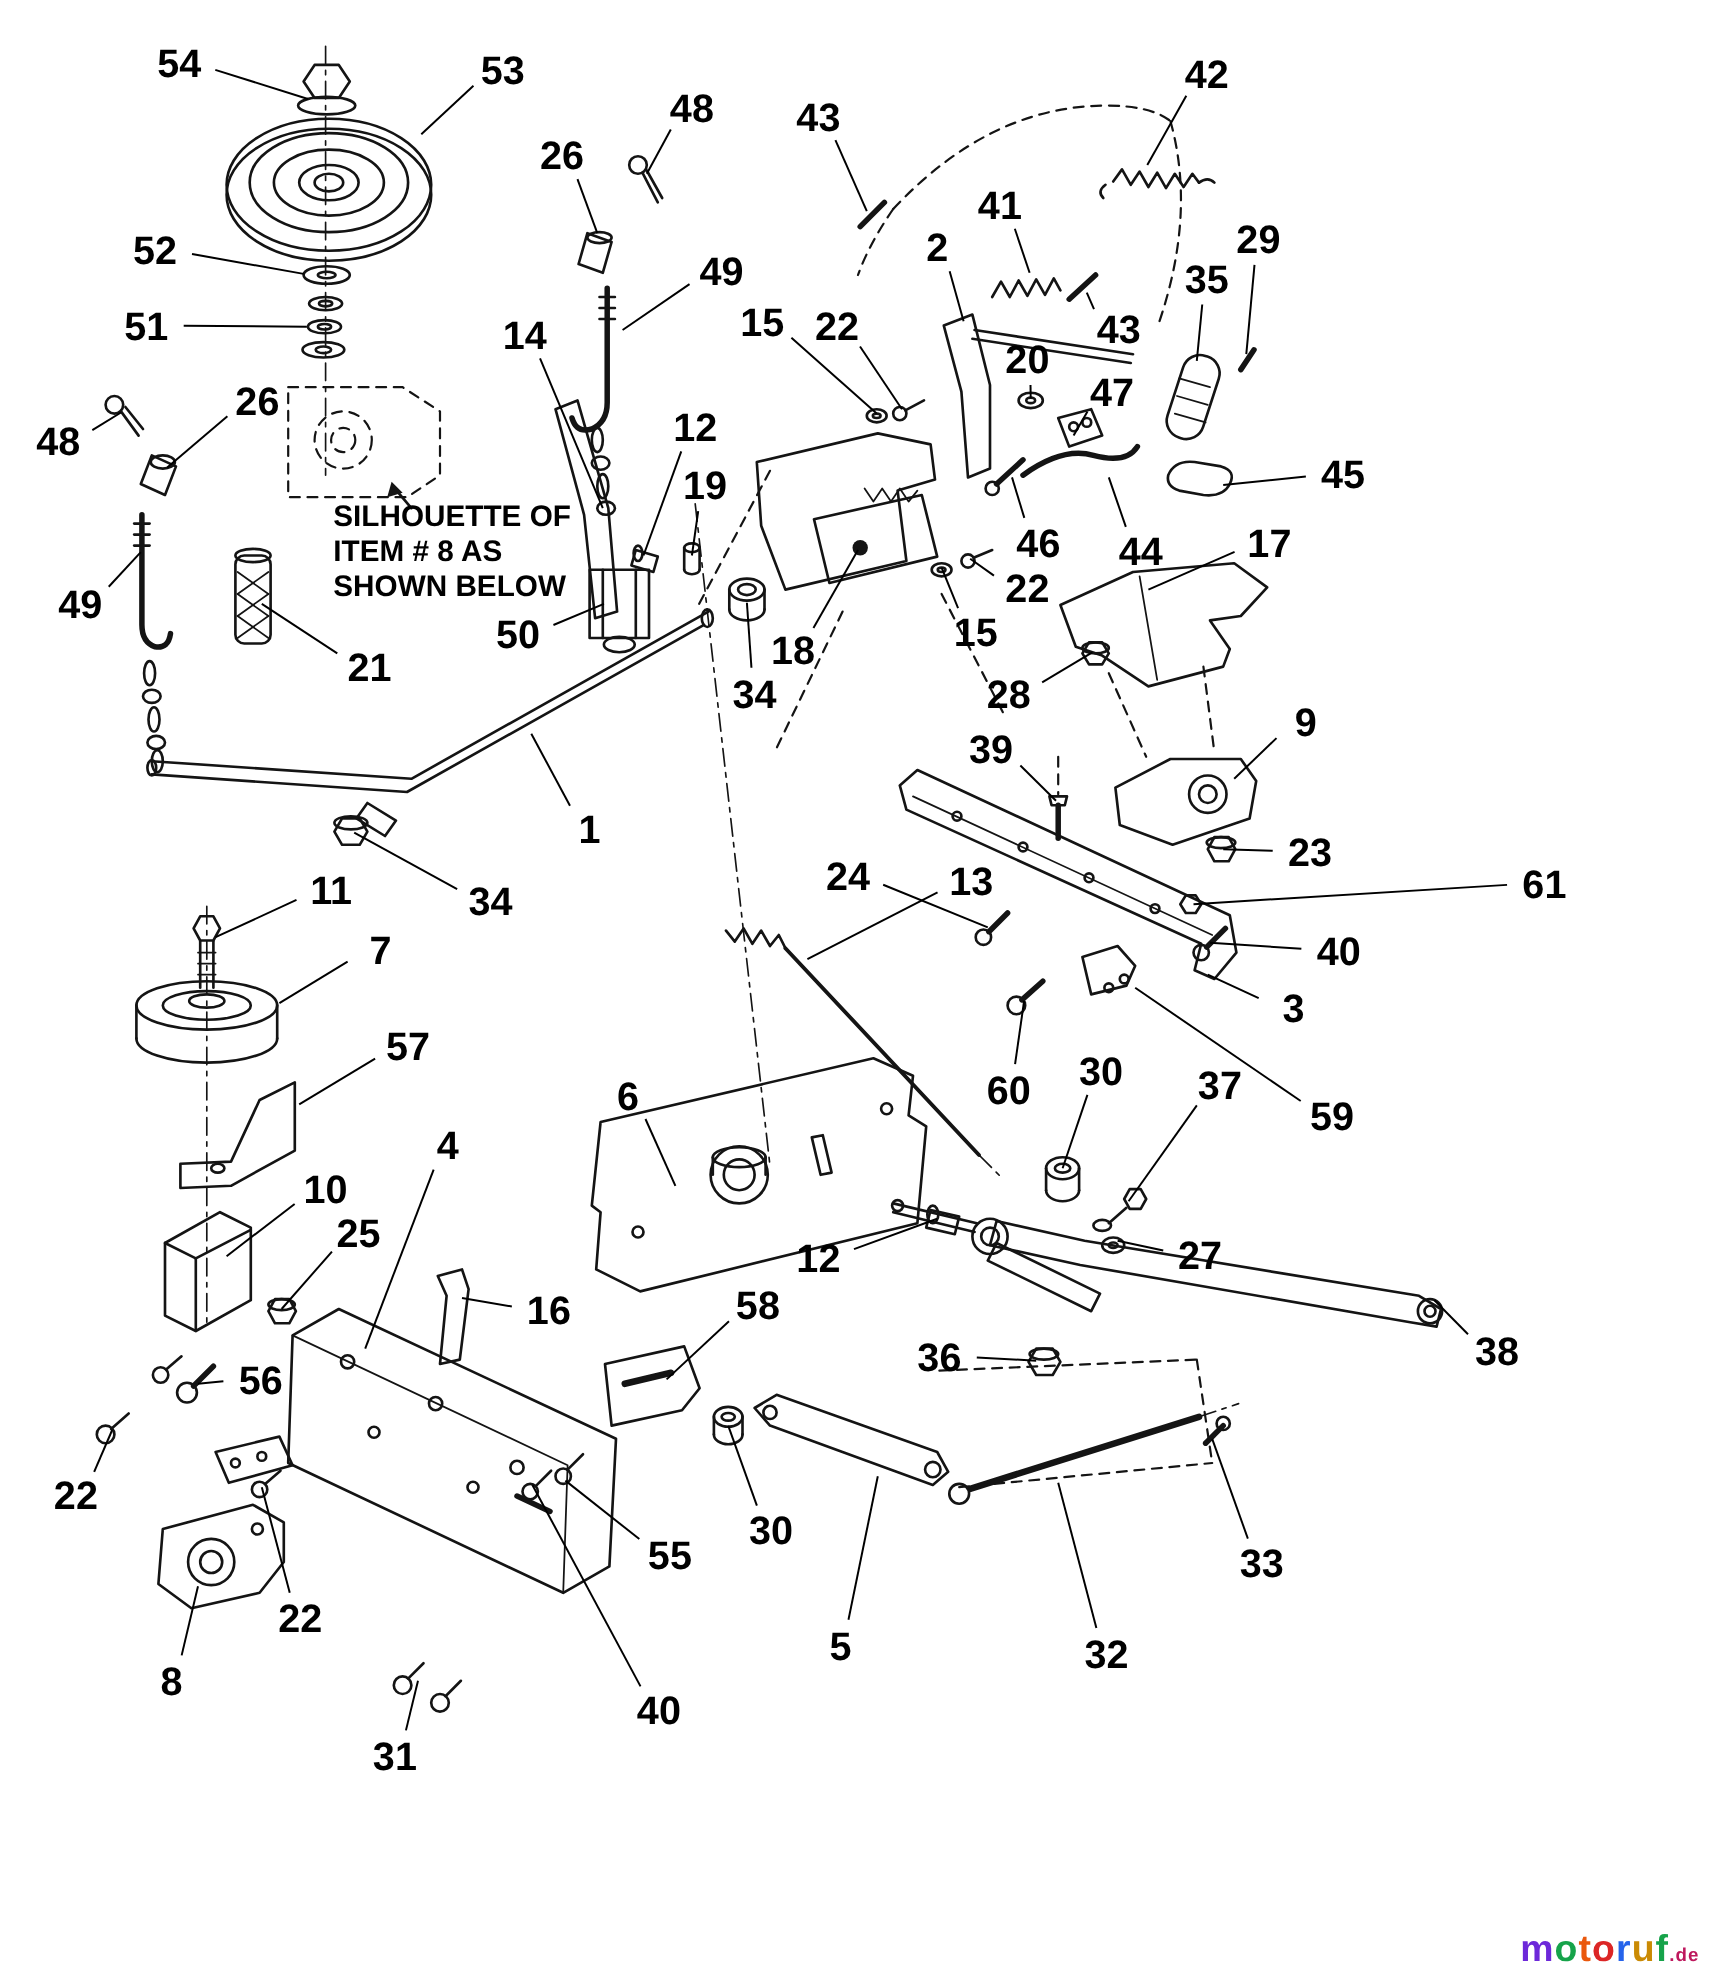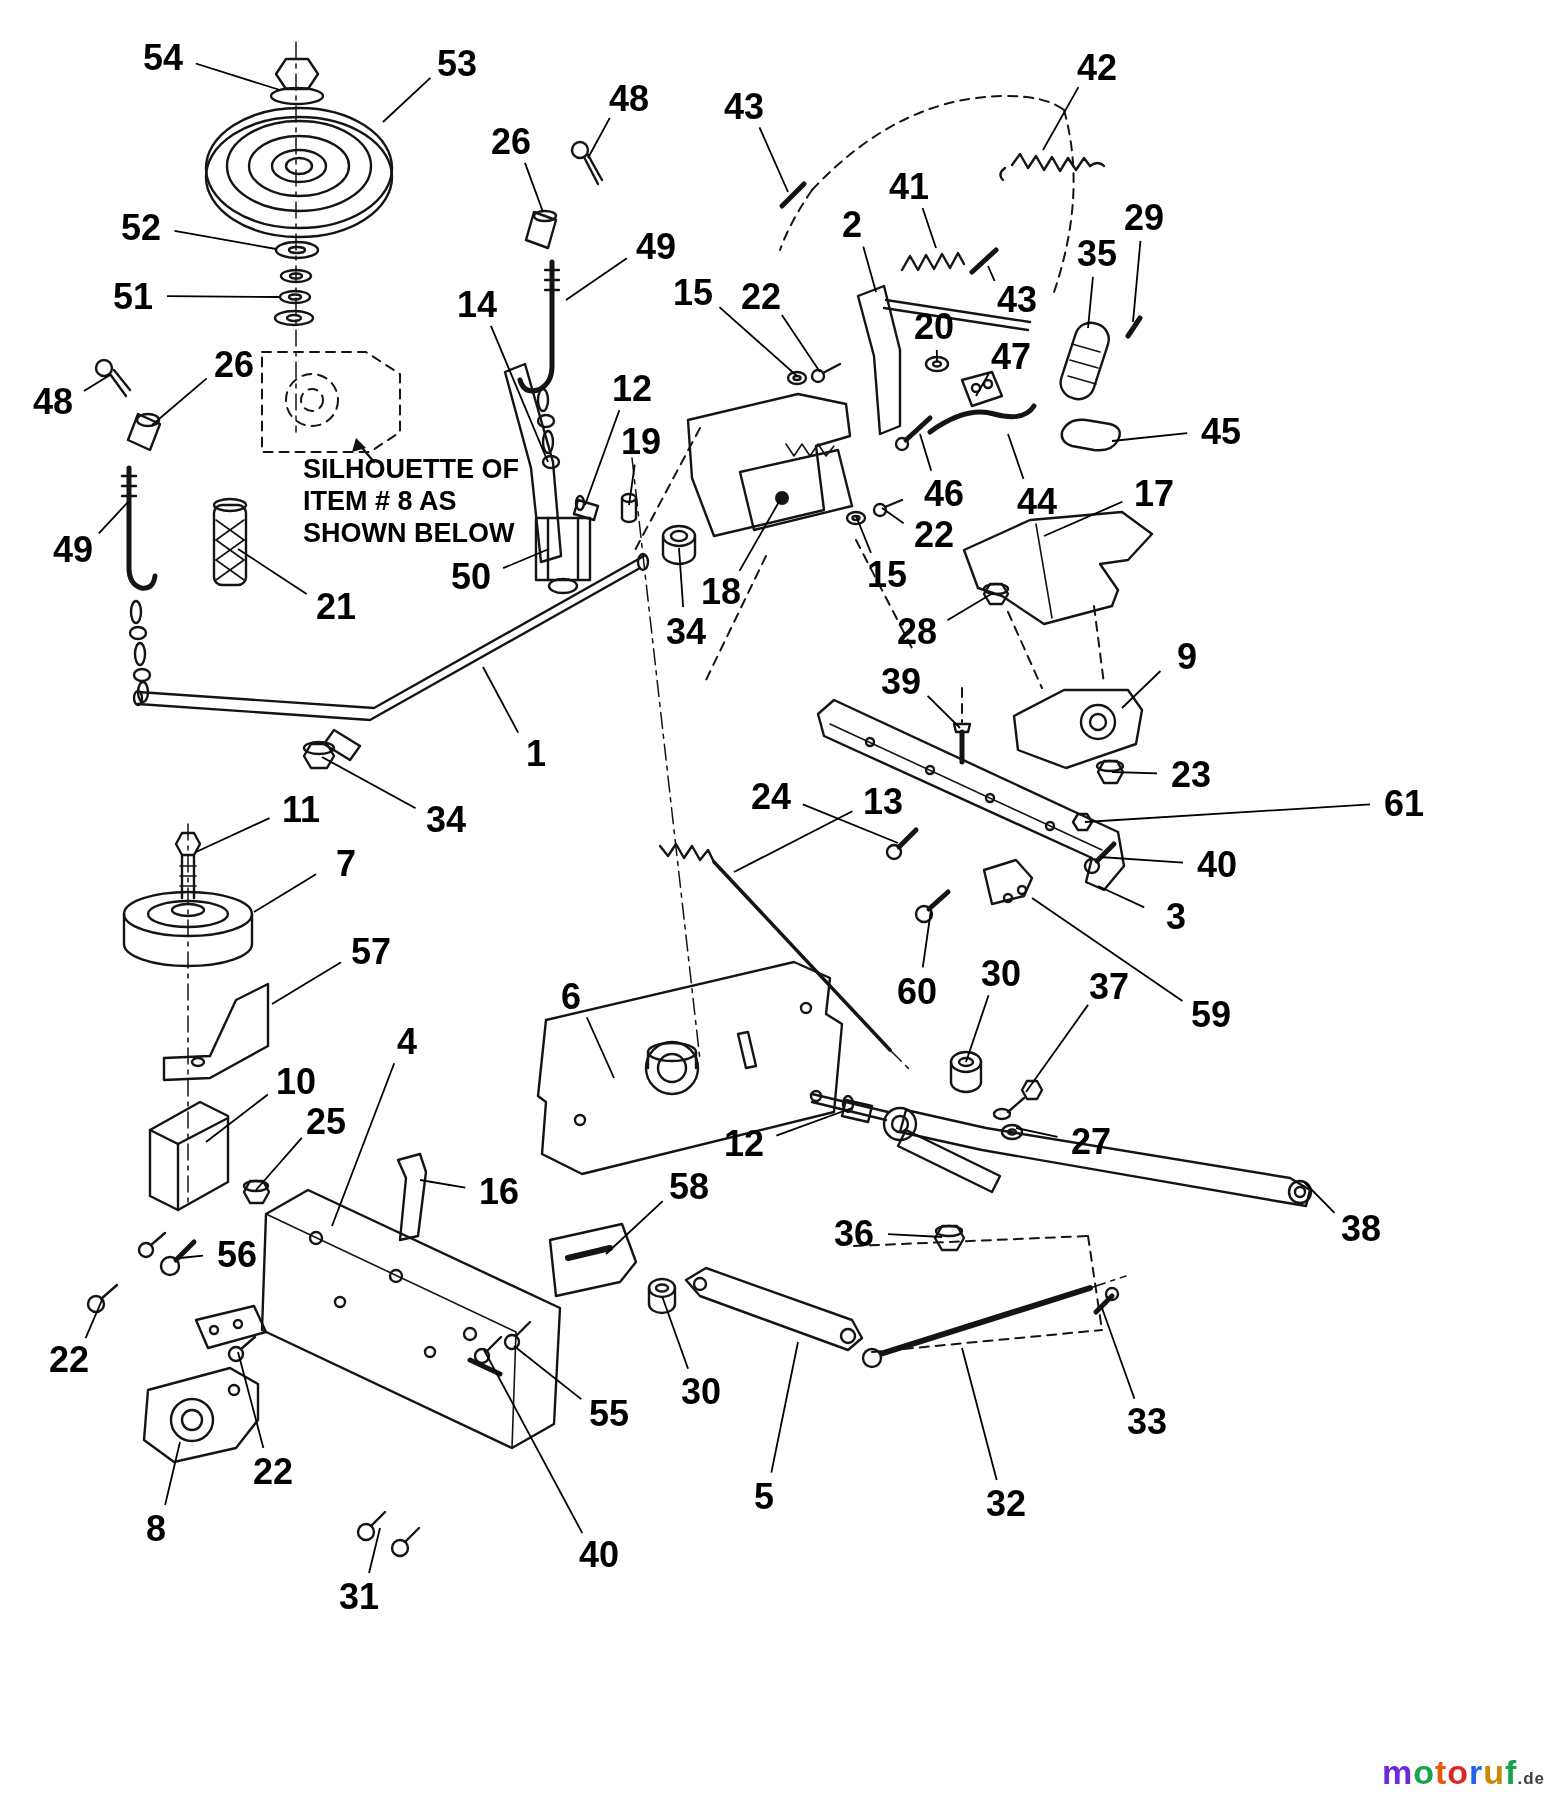--- a/index.html
+++ b/index.html
@@ -11,21 +11,21 @@
   .thick{stroke-width:5;}
   .rod{stroke-width:6;}
   .dash{stroke-dasharray:9 7;stroke-width:2;}
   .cl{stroke-dasharray:16 6 4 6;stroke-width:1.5;}
   .solid{fill:#141414;stroke:none;}
   .leader{stroke:#000;stroke-width:1.8;fill:none;}
   text.part-label{font:bold 36px "Liberation Sans",sans-serif;fill:#000;}
   text.note{font:bold 27px "Liberation Sans",sans-serif;fill:#000;}
   .watermark{position:absolute;right:14px;bottom:8px;font-weight:bold;
              font-size:34px;letter-spacing:1px;}
-  .watermark .suffix{font-size:17px;color:#404040;font-weight:bold;}
+  .watermark .suffix{font-size:17px;color:#be185d;font-weight:bold;}
 </style>
 </head>
 <body>
 
 <div class="stage">
 
 <svg viewBox="0 0 1559 1800" width="1559" height="1800">
 
   <g class="ln">
     <line class="cl" x1="296" y1="42" x2="296" y2="432"></line>

